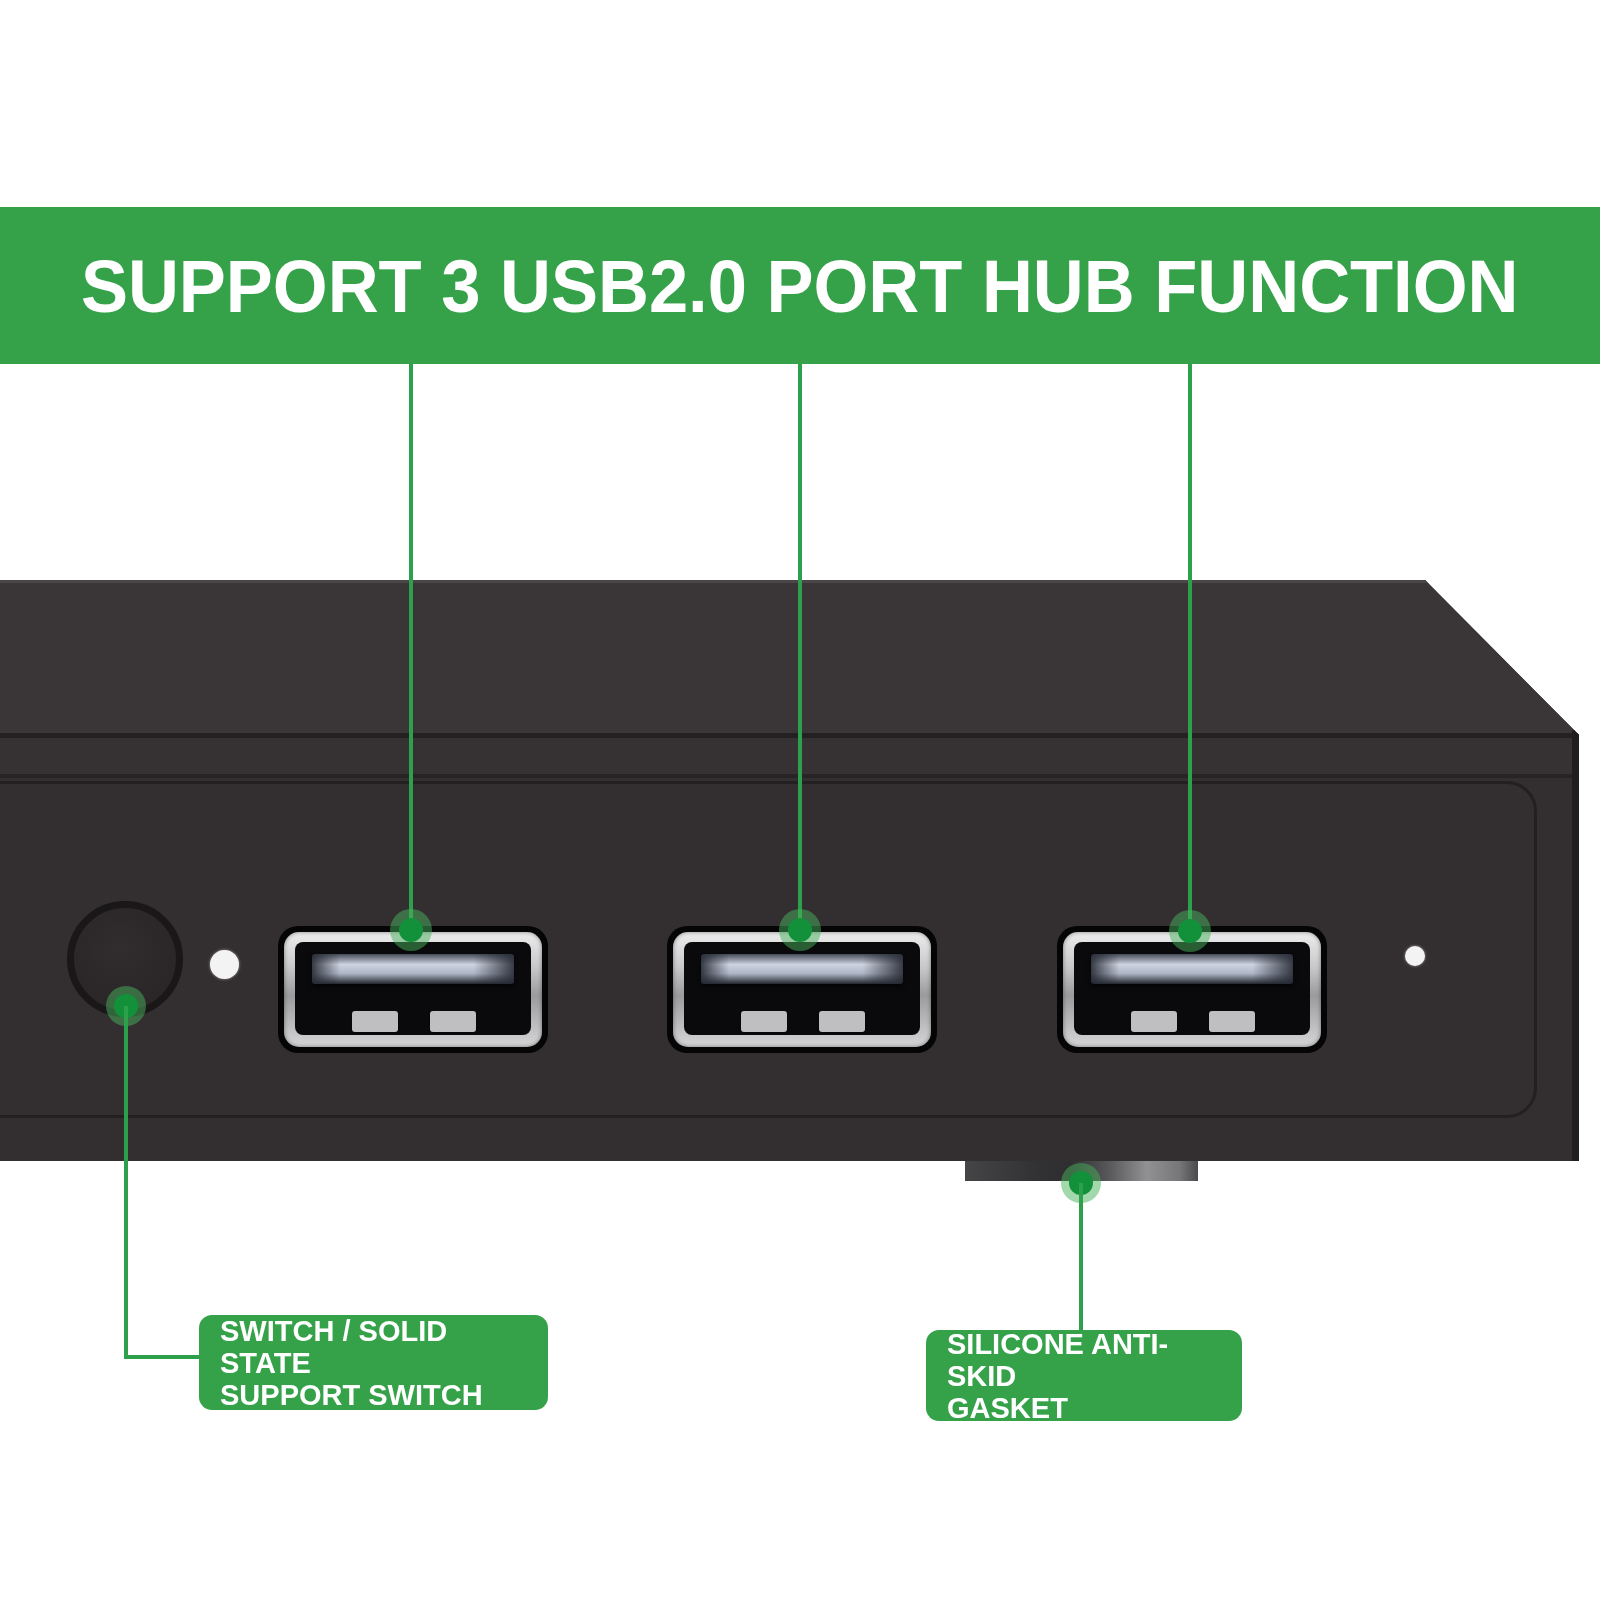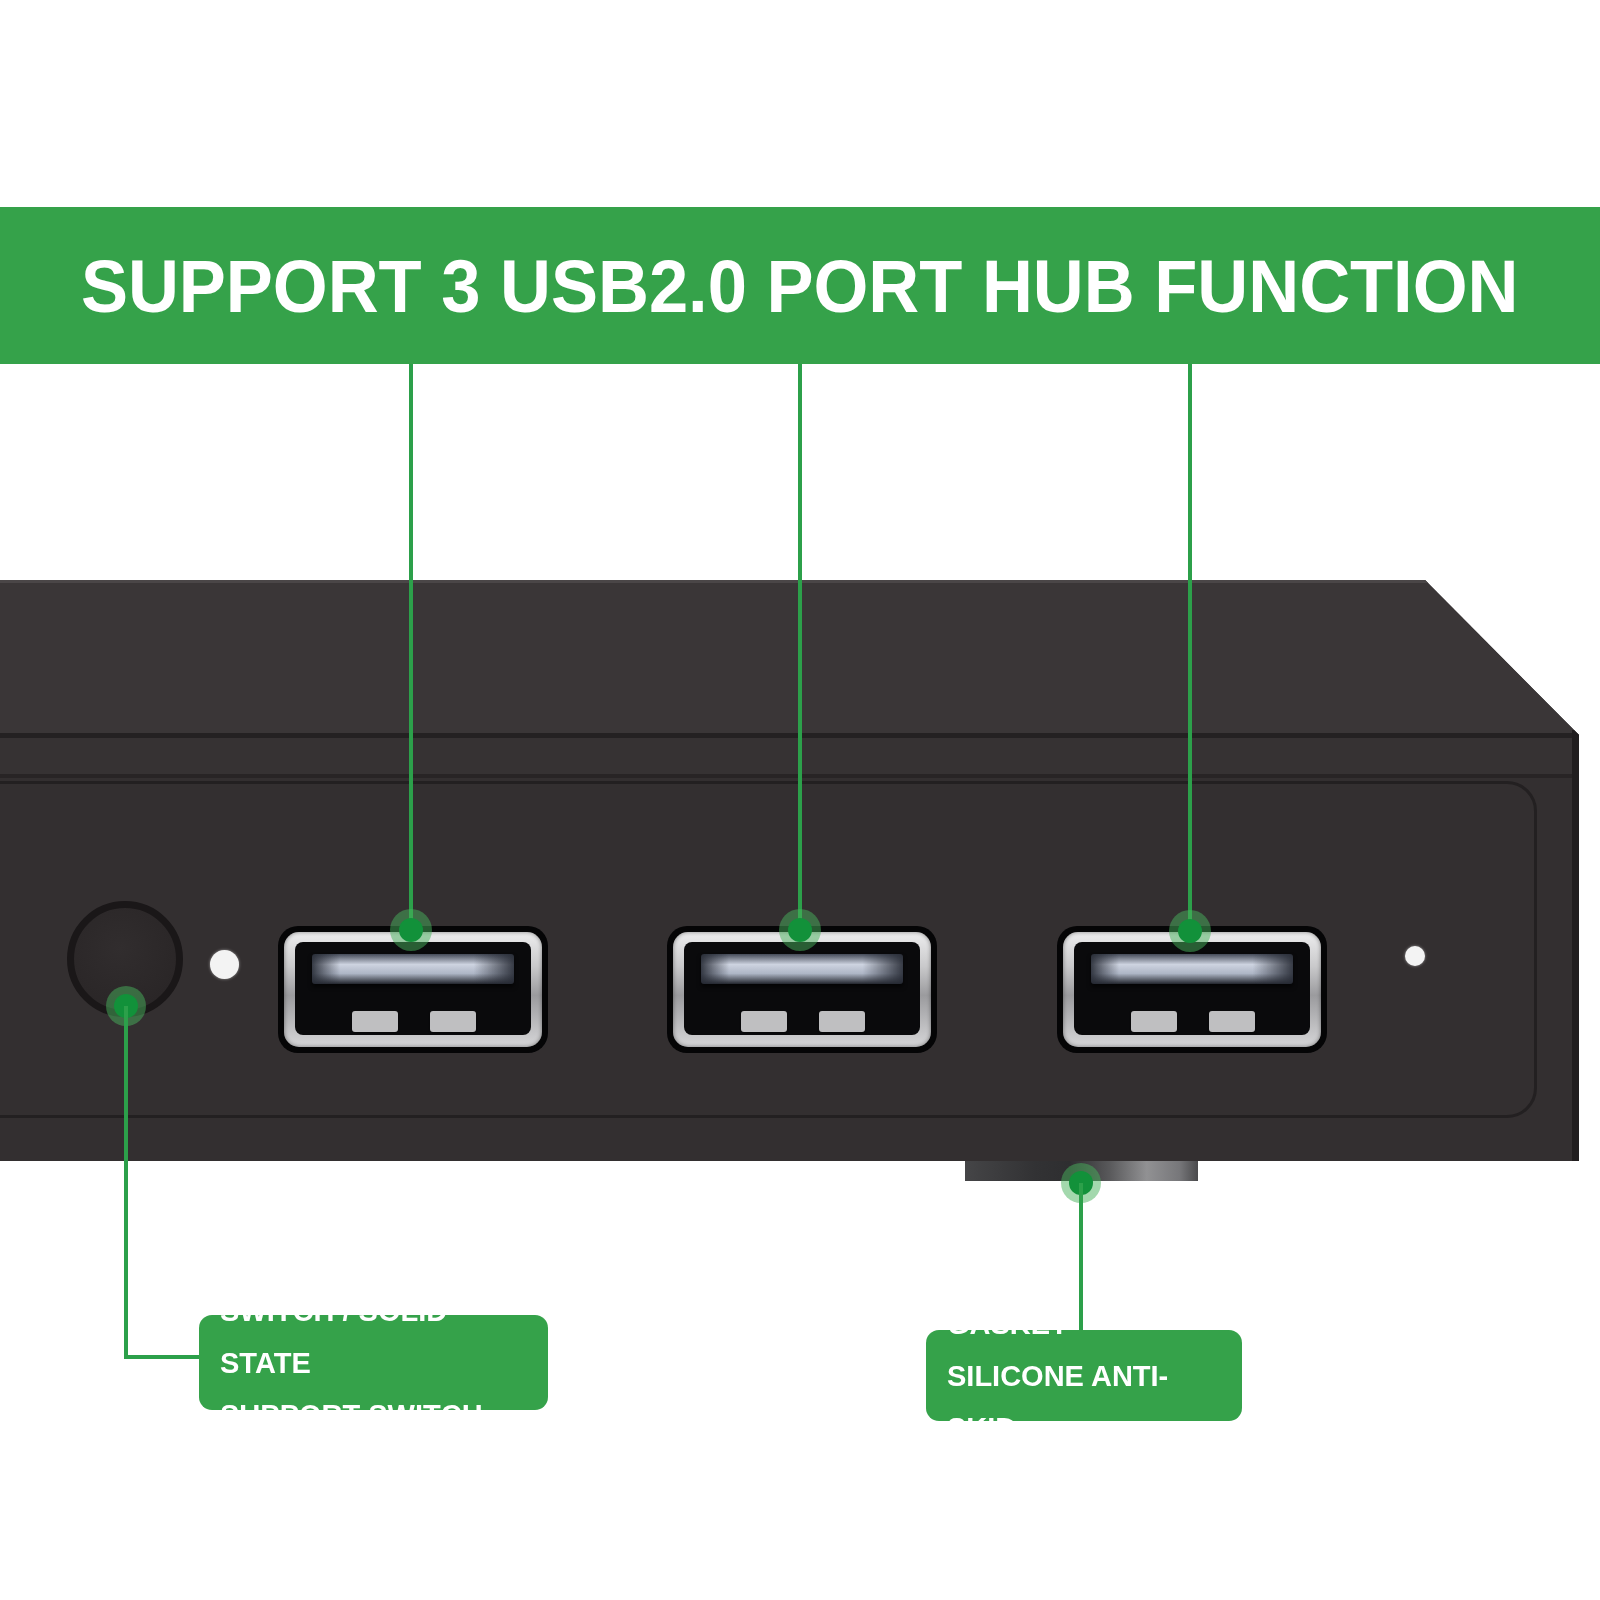--- a/index.html
+++ b/index.html
@@ -93,21 +93,21 @@
   .port-tab.tab-a{left:24%;}
   .port-tab.tab-b{left:57%;}
   
   #gasket{
     position:absolute;left:965px;top:1148px;width:233px;height:20px;z-index:2;
     background:linear-gradient(90deg,#454547 0%,#323234 30%,#2e2e30 45%,#59595b 62%,#919193 78%,#77777a 92%,#4a4a4c 100%);
   }
   
   .label-box{
     position:absolute;z-index:6;background:#35a24a;border-radius:13px;color:#ffffff;
-    font-weight:bold;font-size:29px;line-height:52px;
+    font-weight:bold;font-size:29px;line-height:32px;
     display:flex;flex-direction:column;justify-content:center;
     padding-left:21px;padding-right:8px;box-sizing:border-box;
   }
   #label-switch{left:199px;top:1302px;width:349px;height:95px;}
   #label-gasket{left:926px;top:1317px;width:316px;height:91px;}
 </style>
 </head>
 <body>
 
 <div id="stage">
@@ -181,17 +181,17 @@
   <div id="label-switch" class="label-box">
     <span>SWITCH / SOLID STATE</span>
     <span>SUPPORT SWITCH</span>
   </div>
 
   <div id="dot-gasket" class="dot green-overlay">
       <div class="core"></div>
     </div>
   <div id="line-gasket-v" class="vline green-overlay"></div>
   <div id="label-gasket" class="label-box">
+    <span>SILICONE ANTI-SKID</span>
     <span>GASKET</span>
-    <span>SILICONE ANTI-SKID</span>
   </div>
 
 </div>
 
 </body></html>

